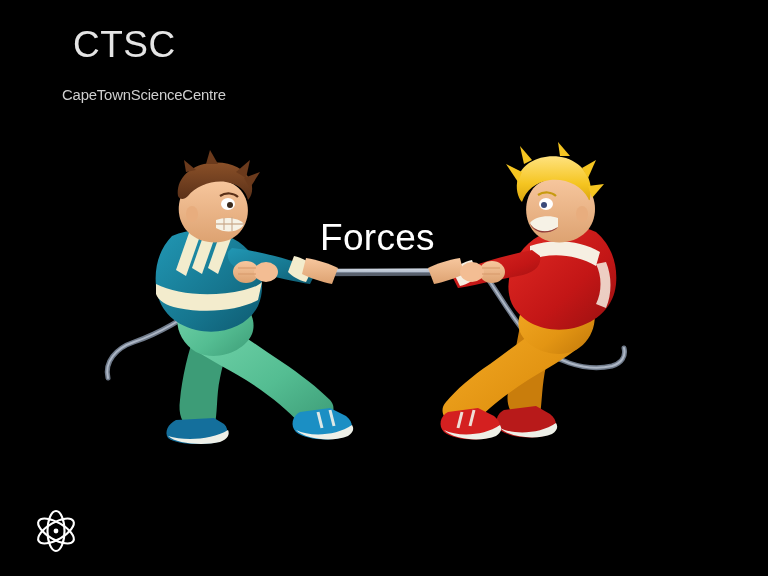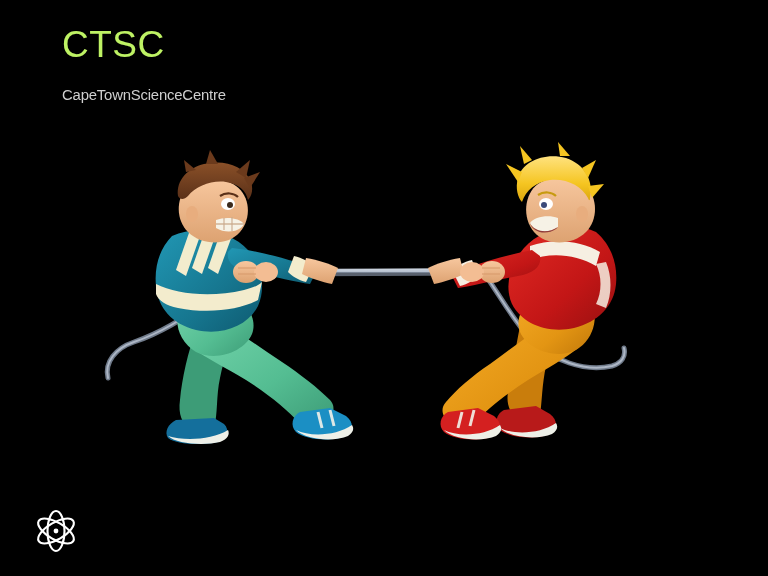--- a/index.html
+++ b/index.html
@@ -25,24 +25,25 @@
   #brand {
     position: absolute;
     left: 62px;
     top: 24px;
     width: 330px;
   }
   #brand-name {
     font-family: "Liberation Sans", sans-serif;
     font-size: 37px;
     line-height: 42px;
-    color: #bef264;
+    color: #e5e5e5;
     letter-spacing: 0.5px;
     font-weight: 400;
     white-space: nowrap;
+    margin-left: 11px;
   }
   #brand-sub {
     font-family: "Liberation Sans", sans-serif;
     font-size: 15.5px;
     line-height: 18px;
     color: #cfcfcf;
     margin-top: 20px;
     letter-spacing: -0.2px;
     transform: scaleX(0.96);
     transform-origin: left center;
@@ -282,20 +283,21 @@
         <ellipse cx="546" cy="204" rx="7" ry="6" fill="#ffffff"></ellipse>
         <circle cx="544" cy="205" r="3" fill="#3b4a7a"></circle>
         <path d="M538 195 C 544 191, 552 192, 556 196" stroke="#c79a10" stroke-width="2.2" fill="none"></path>
 
         <path d="M558 218 C 548 214, 534 217, 530 223 C 534 232, 548 234, 558 227 Z" fill="#f6f2e6"></path>
         <path d="M530 223 C 534 232, 548 234, 558 227 L 556 229 C 546 236, 532 232, 530 223 Z" fill="#8f3b3b"></path>
       </g>
     </svg>
   </div>
 
+  <div id="slide-title">Forces</div>
 
   <div id="atom-logo">
     <svg width="56" height="58" viewBox="0 0 56 58" xmlns="http://www.w3.org/2000/svg">
       <g fill="none" stroke="#ffffff" stroke-width="2.1">
         <ellipse cx="28" cy="29" rx="8.5" ry="20"></ellipse>
         <ellipse cx="28" cy="29" rx="8.5" ry="20" transform="rotate(60 28 29)"></ellipse>
         <ellipse cx="28" cy="29" rx="8.5" ry="20" transform="rotate(120 28 29)"></ellipse>
       </g>
       <circle cx="28" cy="29" r="2.4" fill="#ffffff"></circle>
     </svg>

